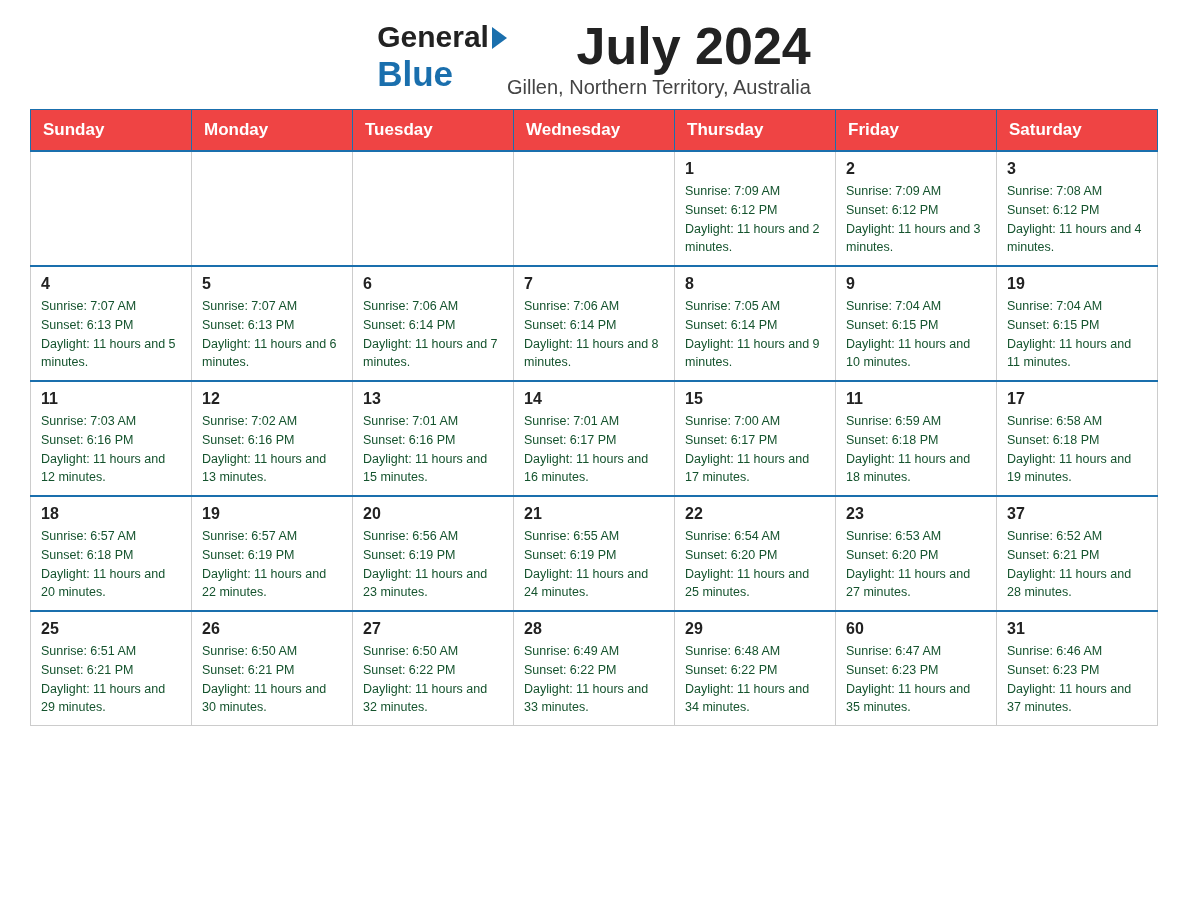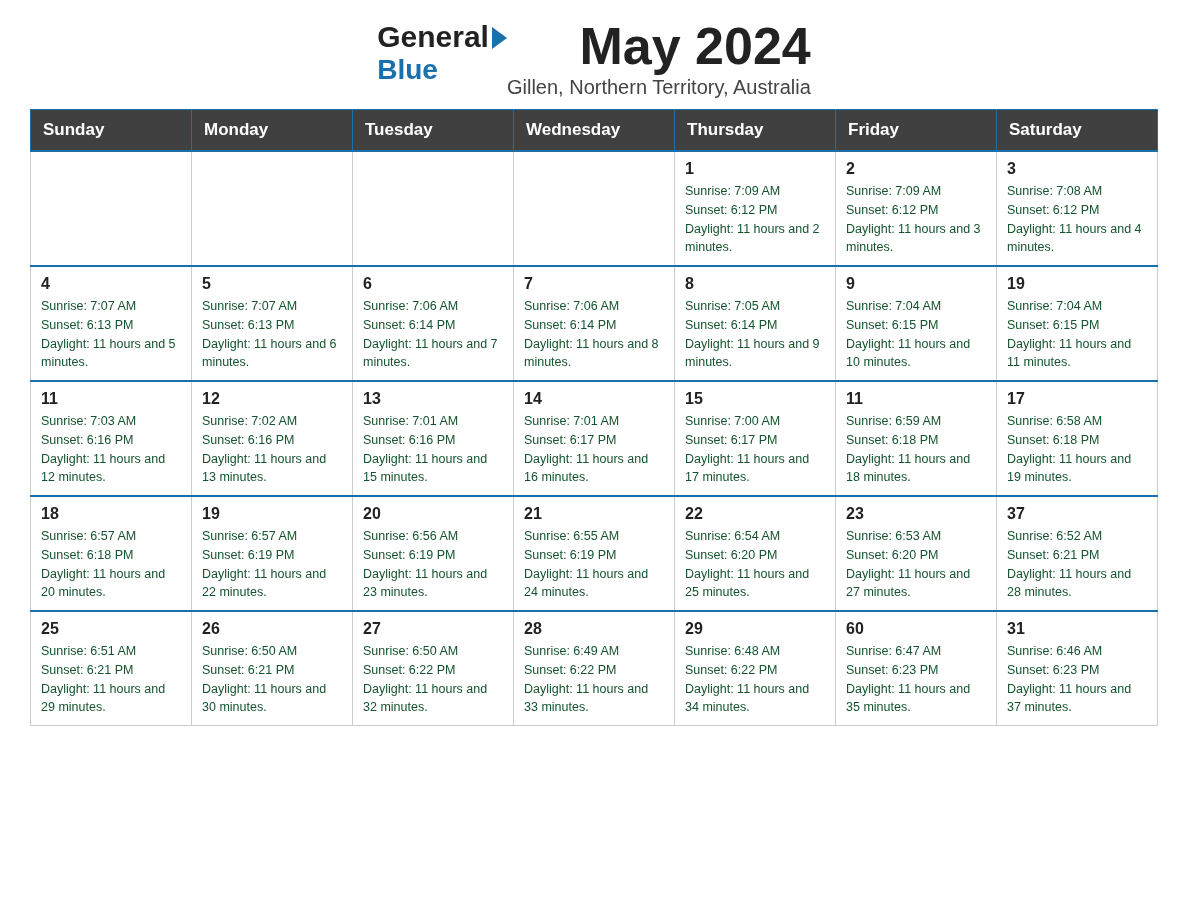--- a/index.html
+++ b/index.html
@@ -34,21 +34,21 @@
       font-size: 20px;
       color: #444;
       margin-top: 4px;
     }
     .calendar-table {
       width: 100%;
       border-collapse: collapse;
       margin-top: 10px;
     }
     .calendar-table thead tr th {
-      background: #404040;
+      background: #ef4444;
       color: #fff;
       font-size: 17px;
       font-weight: bold;
       padding: 10px 12px;
       text-align: left;
       border: 1px solid #1a6fad;
     }
     .calendar-table tbody tr td {
       vertical-align: top;
       padding: 8px 10px;
@@ -80,40 +80,40 @@
     .logo-wrapper {
       display: flex;
       align-items: center;
     }
     .logo-general {
       font-size: 30px;
       font-weight: bold;
       color: #222;
     }
     .logo-blue-word {
-      font-size: 28px;
+      font-size: 35px;
       font-weight: bold;
       color: #1a6fad;
     }
   </style>
 </head>
 <body>
 
 <div class="header">
   <div class="logo">
     <div class="logo-wrapper">
       <span class="logo-general">General</span>
       <span style="display:inline-block;width:0;height:0;border-top:11px solid transparent;border-bottom:11px solid transparent;border-left:15px solid #1a6fad;margin-left:3px;margin-bottom:-2px;"></span>
     </div>
     <div>
       <span class="logo-blue-word">Blue</span>
     </div>
   </div>
   <div class="title-section">
-    <div class="month-title">May 2024</div>
+    <div class="month-title">July 2024</div>
     <div class="location">Gillen, Northern Territory, Australia</div>
   </div>
 </div>
 
 <table class="calendar-table">
   <thead>
     <tr>
     <th>Sunday</th>
         <th>Monday</th>
         <th>Tuesday</th>

